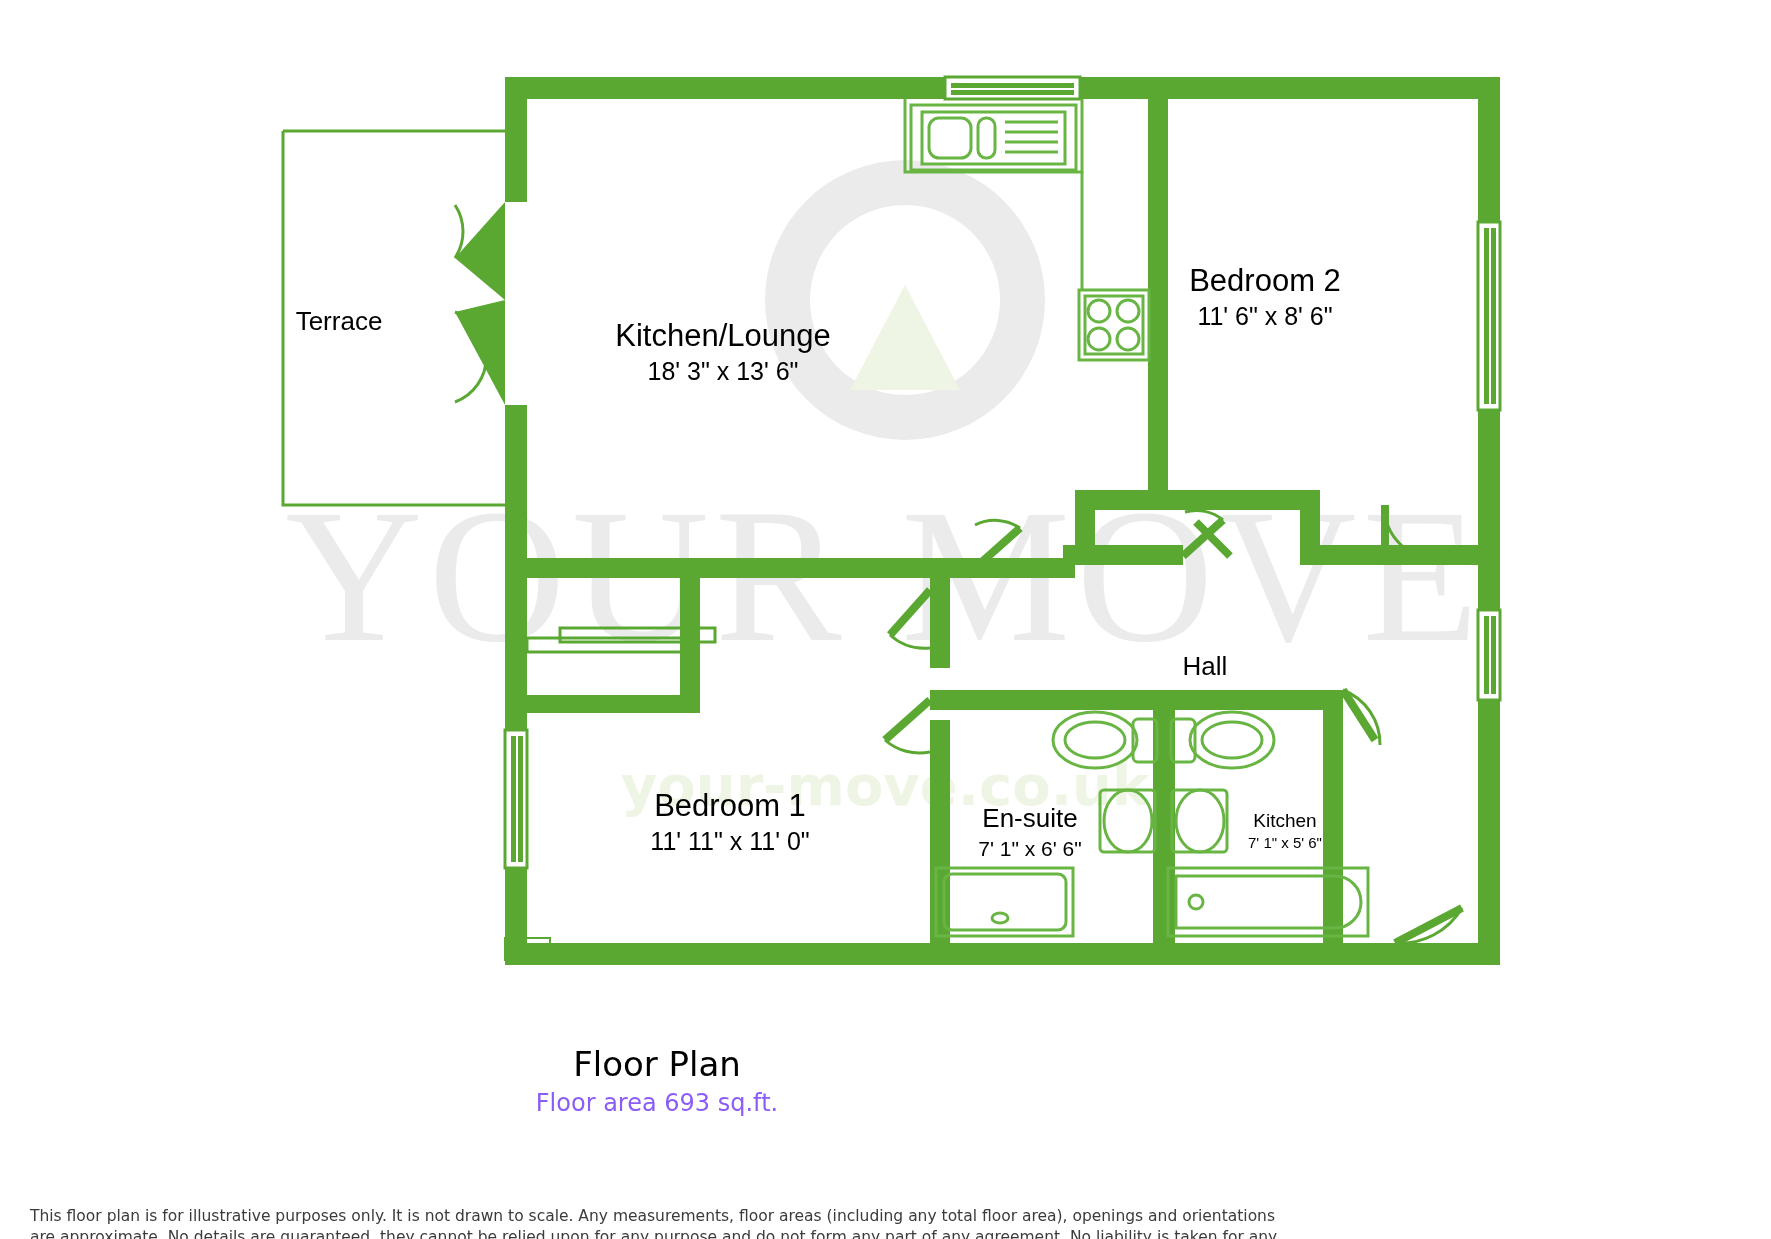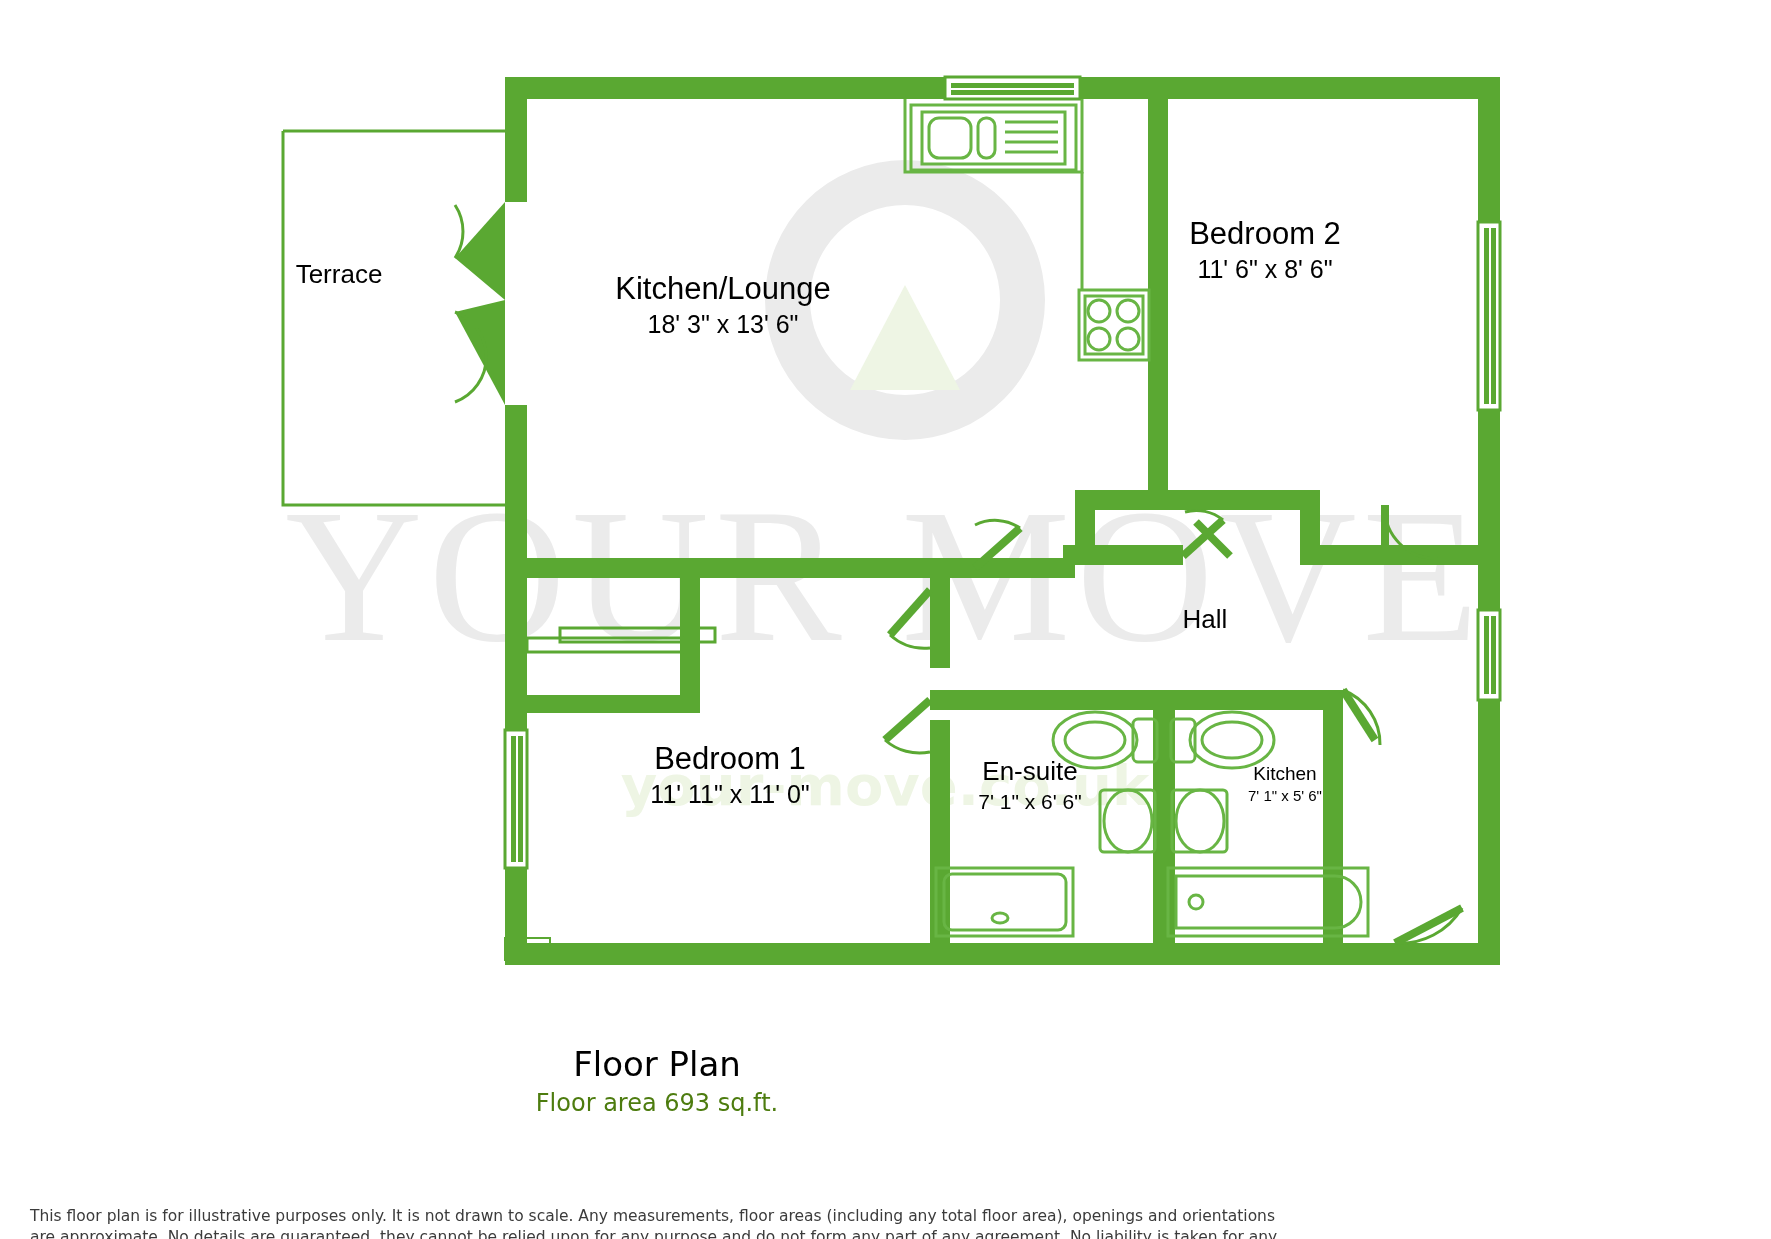--- a/index.html
+++ b/index.html
@@ -37,20 +37,21 @@
   .room-label {
     position: absolute;
     text-align: center;
     white-space: nowrap;
     pointer-events: none;
   }
   .room-label .rl-name {
     display: block;
     font-family: "Liberation Sans", sans-serif;
     color: #000;
+    margin-top: 47px;
   }
   .room-label .rl-dims {
     display: block;
     font-family: "Liberation Sans", sans-serif;
     color: #000;
   }
   .rl-big .rl-name { font-size: 31px; line-height: 38px; }
   .rl-big .rl-dims { font-size: 25px; line-height: 32px; }
   .rl-med .rl-name { font-size: 26px; line-height: 33px; }
   .rl-med .rl-dims { font-size: 21px; line-height: 27px; }
@@ -70,21 +71,21 @@
   #plan-title {
     font-family: "DejaVu Sans", sans-serif;
     font-size: 34px;
     line-height: 44px;
     color: #000;
   }
   #plan-area-text {
     font-family: "DejaVu Sans", sans-serif;
     font-size: 24px;
     line-height: 34px;
-    color: #4d7c0f;
+    color: #8b5cf6;
   }
 
   
   #footer {
     position: absolute;
     left: 0;
     top: 1130px;
     width: 1771px;
     height: 109px;
   }

